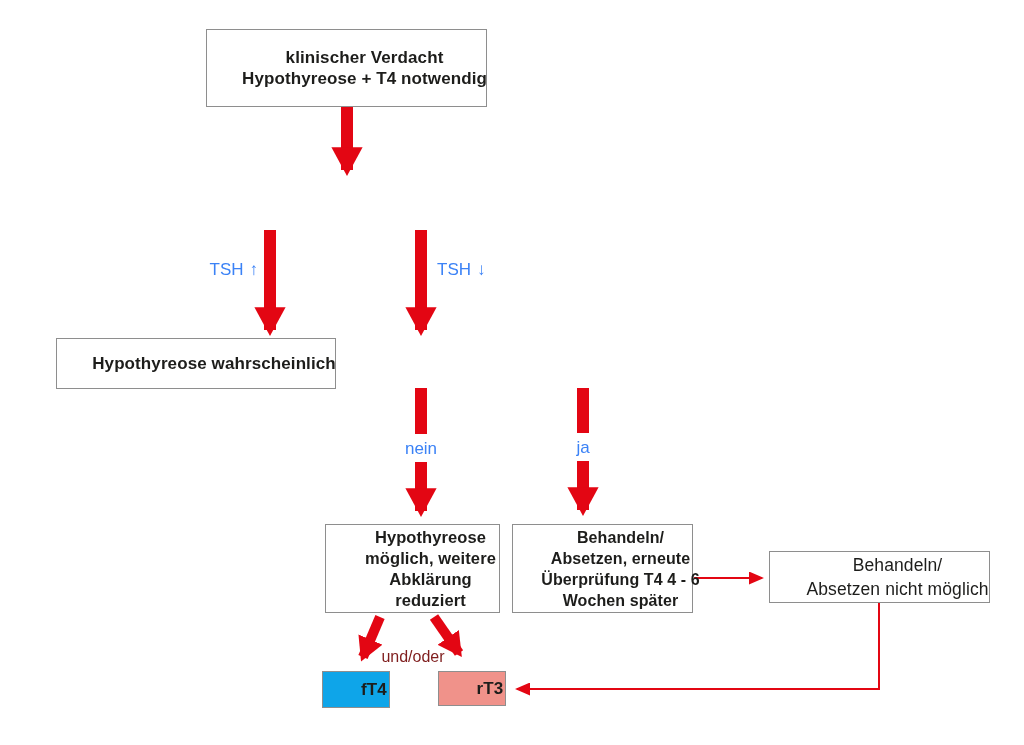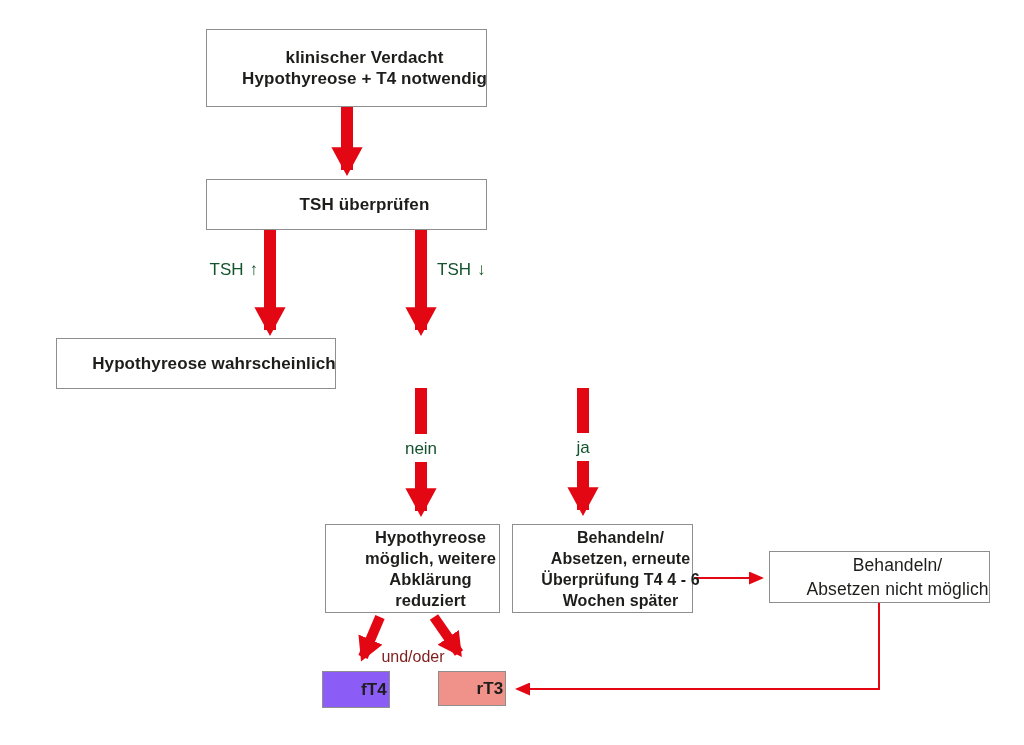--- a/index.html
+++ b/index.html
@@ -22,27 +22,27 @@
     align-items:center;
     justify-content:center;
     text-align:center;
     font-size:17px;
     line-height:21.5px;
     font-weight:bold;
     letter-spacing:0.1px;
   }
   .box div{white-space:nowrap;padding-left:36px;}
   .box.pink{background:#f0928a;}
-  .box.gray{background:#8b5cf6;align-items:center;}
+  .box.gray{background:#0ea5e9;align-items:center;}
   .box.regular{font-weight:normal;font-size:17.5px;line-height:24px;}
   .edge-label{
     position:absolute;
     font-size:17px;
     line-height:24px;
-    color:#14532d;
+    color:#3b82f6;
   }
   .edge-label .glyph{font-weight:bold;margin-left:6px;}
   .label-center{text-align:center;}
   .label-right{text-align:right;}
   .small-label{font-size:16px;line-height:14px;color:#7f1d1d;}
 </style>
 </head>
 <body>
 
 <div class="canvas">
@@ -75,23 +75,20 @@
     <line x1="694" y1="578" x2="762" y2="578" stroke="#e30613" stroke-width="2" marker-end="url(#headThin)"></line>
 
     <polyline points="879,603 879,689 517,689" fill="none" stroke="#e30613" stroke-width="2" marker-end="url(#headThin)"></polyline>
   </svg>
 
   <div class="box" style="left:206px;top:29px;width:281px;height:78px;">
     <div>klinischer Verdacht</div>
     <div>Hypothyreose + T4 notwendig</div>
   </div>
 
-  <div class="box" style="left:206px;top:179px;width:281px;height:51px;">
-    <div>TSH überprüfen</div>
-  </div>
 
   <div class="box" style="left:56px;top:338px;width:280px;height:51px;justify-content:center;">
     <div>Hypothyreose wahrscheinlich</div>
   </div>
 
 
   <div class="box" style="left:325px;top:524px;width:175px;height:89px;font-size:16.5px;line-height:21px;">
     <div>Hypothyreose</div>
     <div>möglich, weitere</div>
     <div>Abklärung</div>

